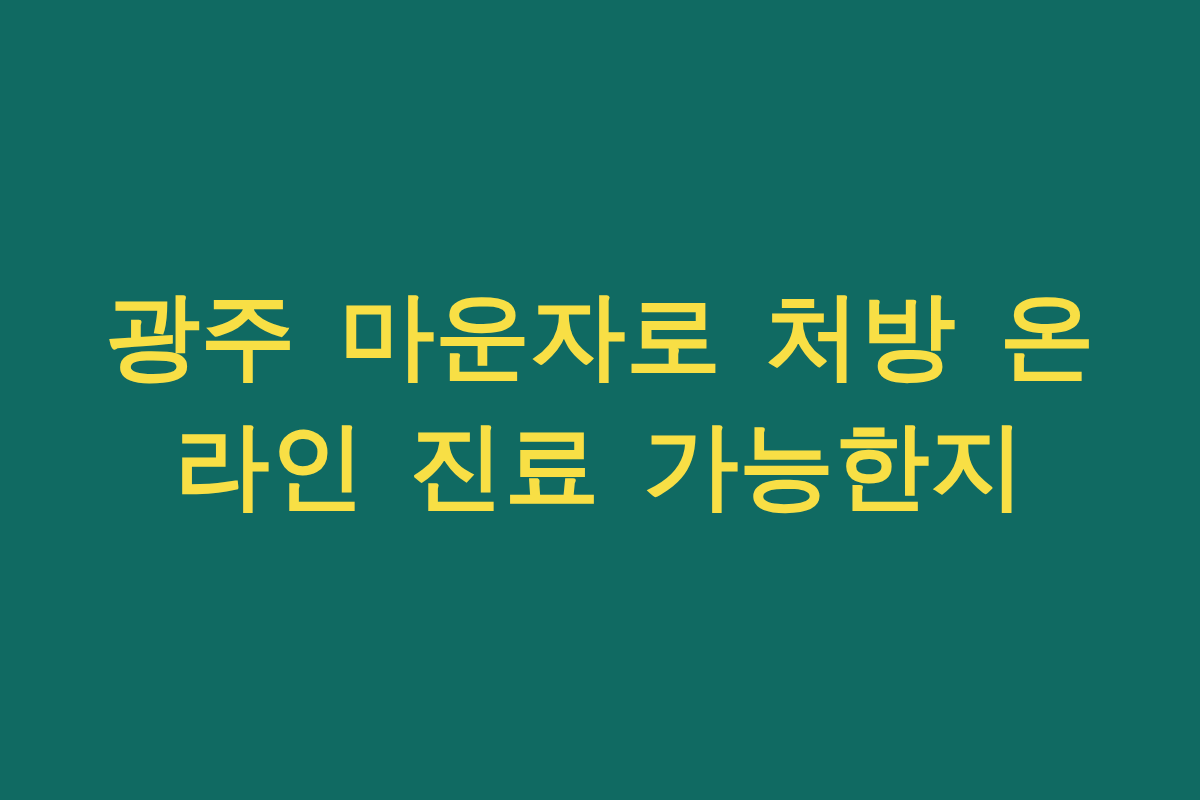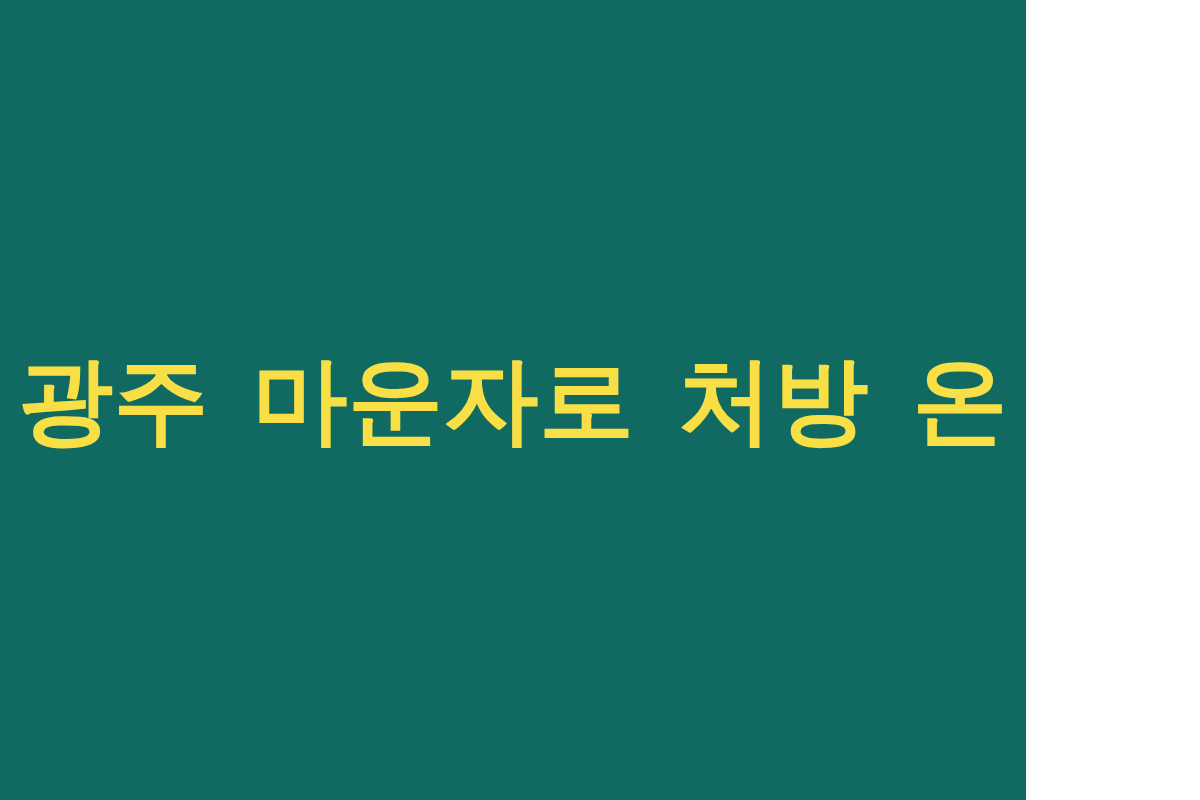--- a/index.html
+++ b/index.html
@@ -36,19 +36,20 @@
     letter-spacing: 0.5px;
     word-spacing: 10px;
     white-space: normal;
     word-break: keep-all;
     overflow-wrap: break-word;
   }
 </style>
 </head>
 <body>
 
-<div id="banner" style="background-color: rgb(16, 106, 98); width: 1026px; height: 800px;">
+<div id="banner" style="background-color: rgb(16, 106, 98); width: 1200px; height: 800px;">
 
   <h1 id="headline" style="color: rgb(248, 223, 69); text-align: center; font-size: 95px; line-height: 130px; font-weight: bold;">
       <span style="display: block;">광주 마운자로 처방 온</span>
+      <span style="display: block;">라인 진료 가능한지</span>
     </h1>
 
 </div>
 
 </body></html>

